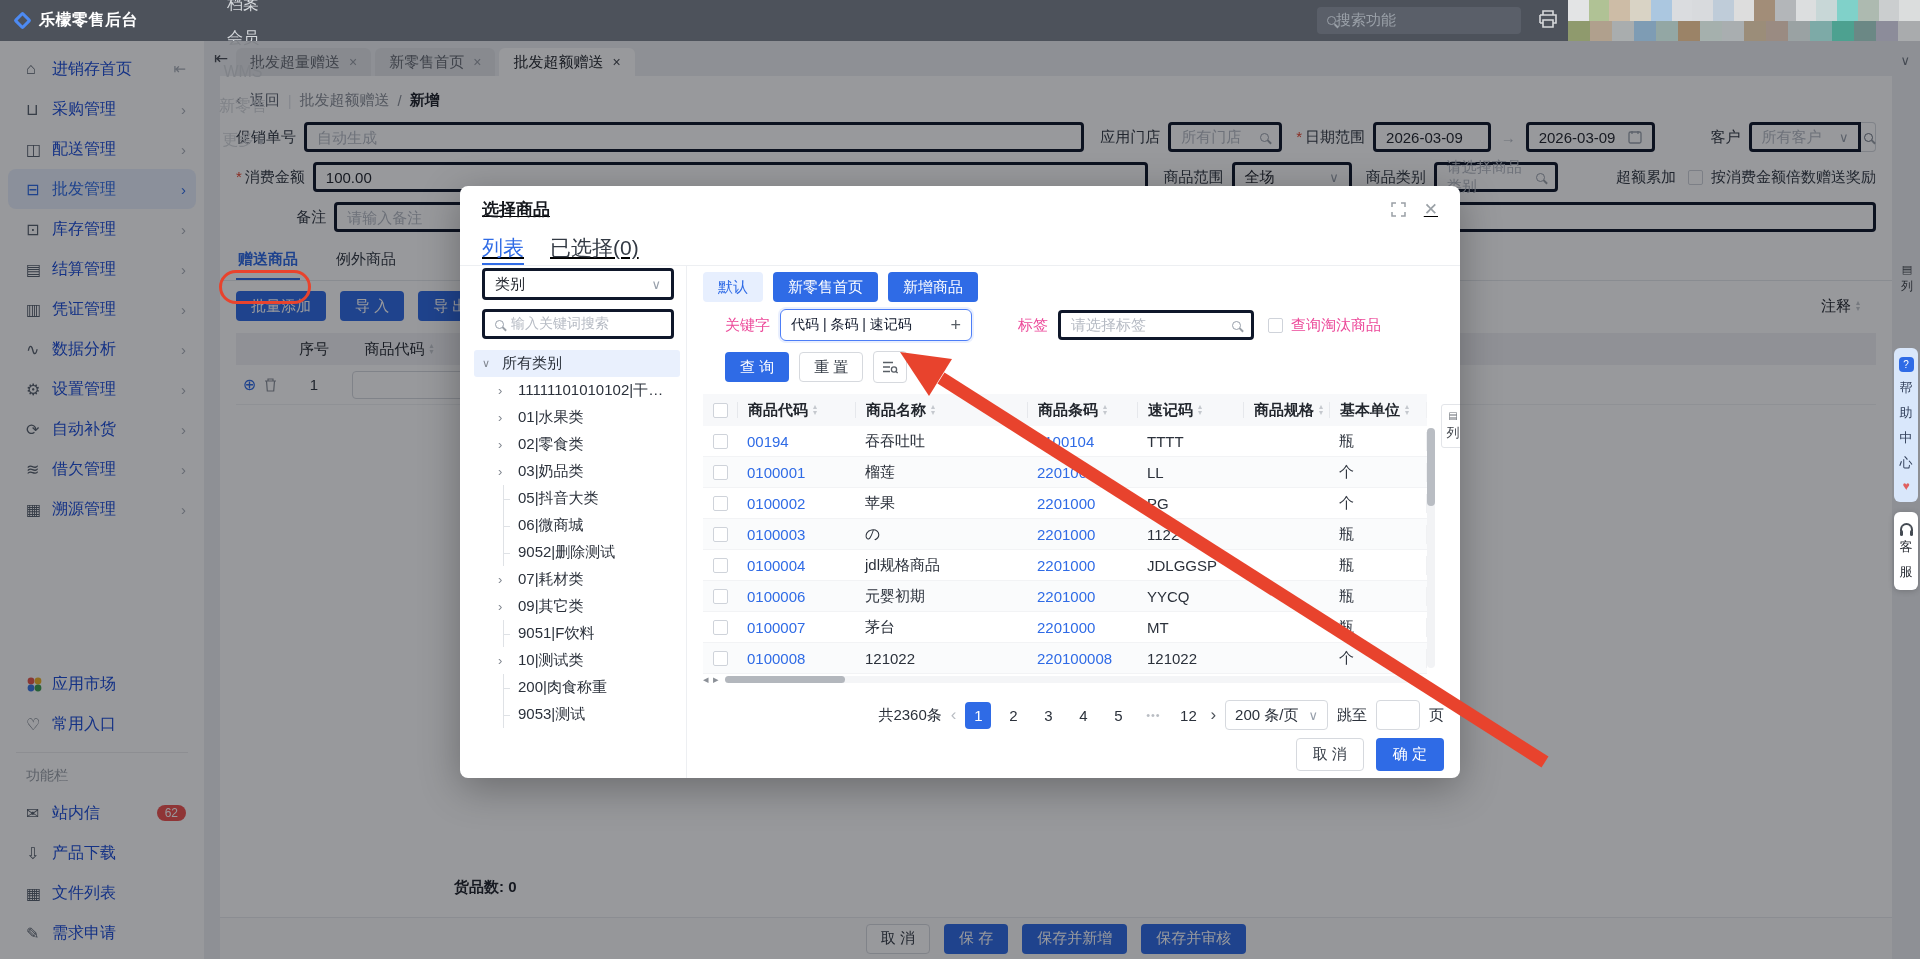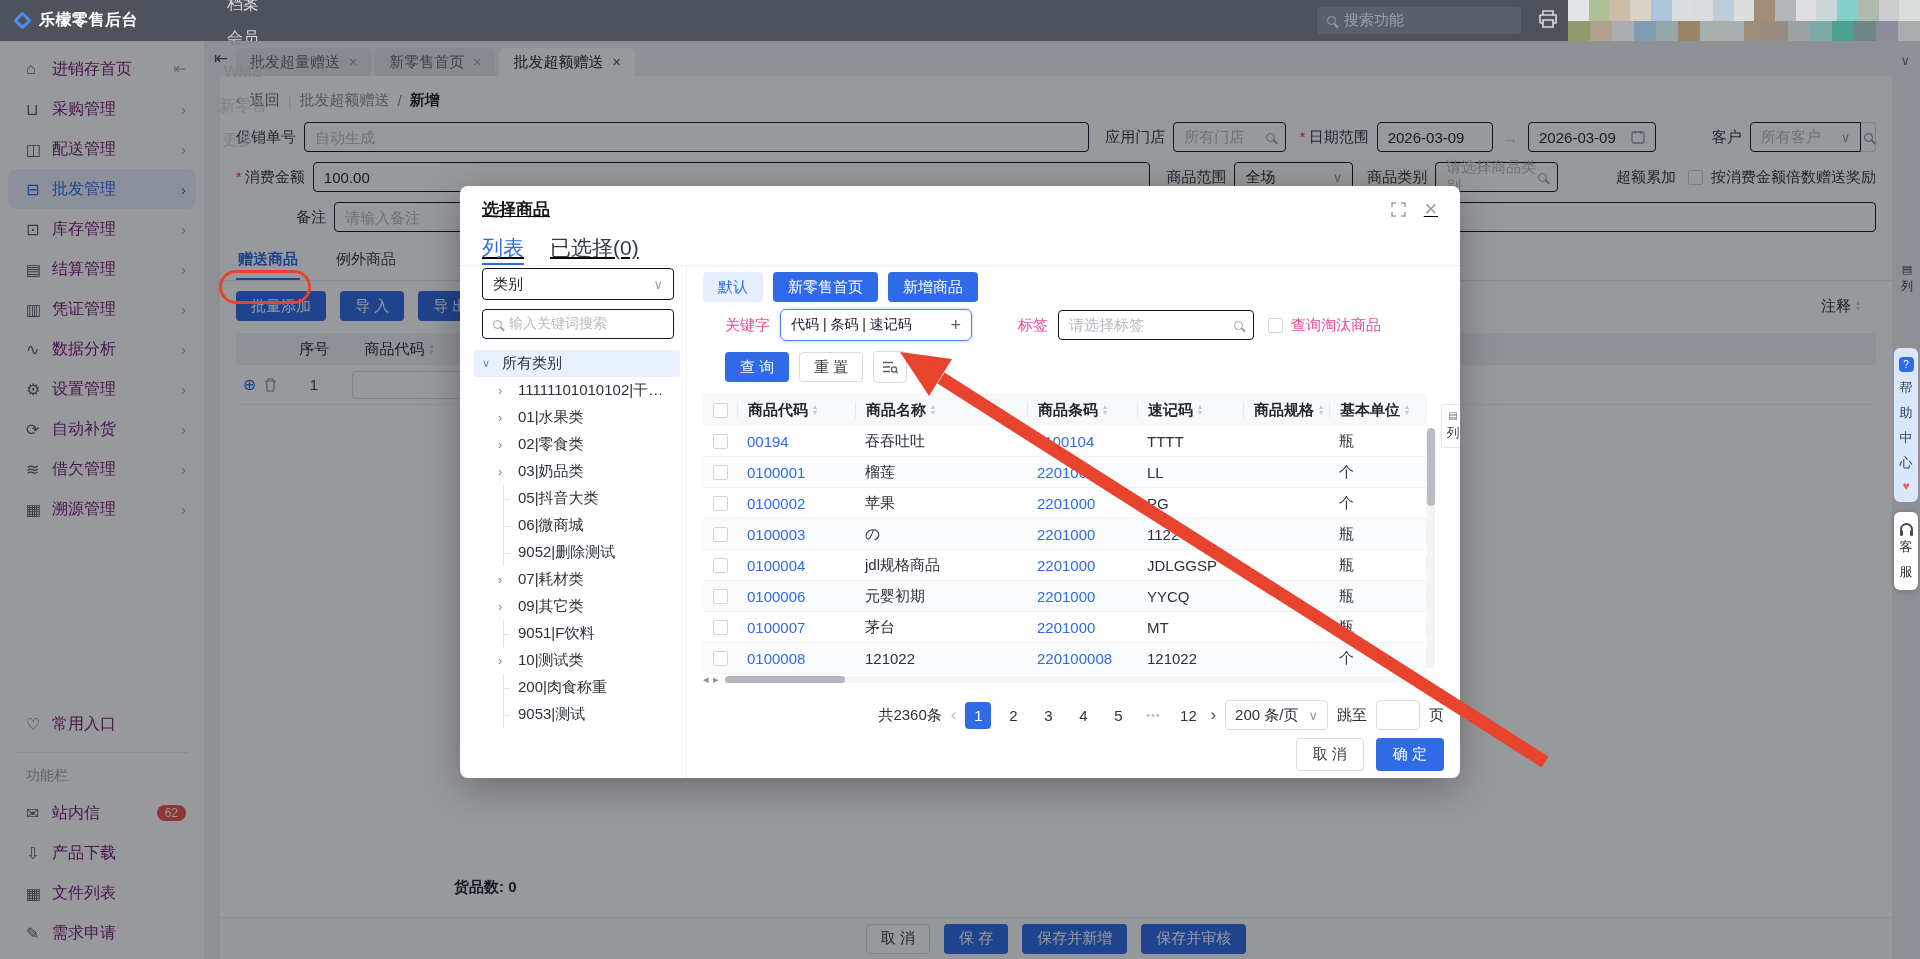--- a/index.html
+++ b/index.html
@@ -9,34 +9,34 @@
 
   
   .topbar { position:absolute; left:0; top:0; right:0; height:41px; background:#4d525b; display:flex; align-items:center; z-index:10; }
   .brand { display:flex; align-items:center; gap:10px; padding-left:16px; width:200px; }
   .logo { width:13px; height:13px; border:3px solid #4d8af2; transform:rotate(45deg); border-radius:2px; }
   .brand-name { color:#fff; font-size:16px; font-weight:bold; letter-spacing:.5px; }
   .topnav { display:flex; align-items:center; gap:6px; margin-left:4px;flex-direction:column; }
   .topnav .tn { height:28px; line-height:28px; padding:0 15px; border-radius:4px; color:#d6d9dd; font-size:16px; cursor:pointer; }
   .topnav .tn.active { background:#3e4b61; color:#83a7f4; }
   .tn-caret { font-size:11px; margin-left:4px; color:#b9bec4; }
-  .top-search { position:absolute; left:1317px; top:7px; width:204px; height:27px; background:#5a5f69; border-radius:4px; display:flex; align-items:center; padding:0 10px; gap:8px; }
+  .top-search { position:absolute; left:1317px; top:7px; width:204px; height:27px; background:#5a5f69; border-radius:4px; display:flex; align-items:center; padding:0 10px; }
   .top-search .ph { color:#9aa0a8; font-size:15px; }
   .i-search { width:9px; height:9px; border:1.5px solid #9aa0a8; border-radius:50%; position:relative; flex:0 0 auto; }
   .i-search::after { content:""; position:absolute; width:5px; height:1.5px; background:#9aa0a8; transform:rotate(45deg); right:-4px; bottom:-2px; }
   .printer { position:absolute; left:1538px; top:10px; }
   .censor { position:absolute; right:0; top:0; width:352px; height:41px; display:flex; flex-direction:column; }
   .censor .crow { flex:1; display:flex; }
   .censor .crow span { flex:1; }
 
   
   .sidebar { position:absolute; left:0; top:41px; width:204px; bottom:0; background:#ffffff; z-index:5; }
   .s-item { height:40px; display:flex; align-items:center; padding:0 18px 0 26px; cursor:pointer; }
   .s-item .glyph { width:26px; font-size:16px; color:#59626e; flex:0 0 auto; }
-  .s-item .lbl { font-size:16px; color:#701a75; flex:1; }
+  .s-item .lbl { font-size:16px; color:#1d4ed8; flex:1; }
   .s-item .chev { color:#aab0b9; font-size:15px; }
   .s-item.active { background:#e9f0fd; border-radius:8px; margin:0 8px; padding:0 10px 0 18px; }
   .s-item.active .glyph,.s-item.active .lbl,.s-item.active .chev { color:#2f6be6; }
   .s-foot { position:absolute; left:0; right:0; bottom:6px; background:#fff; }
   .s-divider { border-top:1px solid #ececee; margin:8px 16px; }
   .s-section { font-size:14px; color:#9aa0a8; padding:6px 0 8px 26px; }
   .badge { background:#ef5350; color:#fff; font-size:12px; border-radius:9px; padding:1px 8px; margin-left:auto; }
   .pinwheel { width:17px; height:17px; }
 
   
@@ -56,21 +56,21 @@
   .bc-back { color:#5f6673; cursor:pointer; }
   .bc-bar { color:#e0e2e6; }
   .bc-path { color:#8a8f98; }
   .bc-sep { color:#8a8f98; }
   .bc-cur { color:#1f232b; font-weight:bold; }
 
   .form { padding:4px 16px 0 16px; }
   .frow { display:flex; align-items:center; margin-bottom:10px; }
   .flabel { font-size:15px; color:#333a44; text-align:right; white-space:nowrap; }
   .req { color:#e8432d; margin-right:3px; }
-  .ctl { height:30px; border:1px solid #0f172a; border-radius:4px; background:#fff; display:flex; align-items:center; padding:0 10px; font-size:15px; color:#1f232b; }
+  .ctl { height:30px; border:3px solid #0f172a; border-radius:4px; background:#fff; display:flex; align-items:center; padding:0 10px; font-size:15px; color:#1f232b; }
   .ctl .ph { color:#b6bbc4; }
   .ctl .suffix { margin-left:auto; color:#98a0ab; font-size:13px; }
   input.ctl { width:100%; }
   input::placeholder { color:#b6bbc4; }
   .w235 { width:235px; } .w214 { width:214px; } .w222 { width:222px; } .w246 { width:246px; }
   .gap8 { margin-left:8px; }
   .date-arrow { color:#b6bbc4; margin:0 10px; font-size:15px; }
   .cb { width:15px; height:15px; border:1px solid #cfd3da; border-radius:2px; background:#fff; flex:0 0 auto; }
   .cust-q { height:30px; width:30px; border:1px solid #d6d9de; border-left:none; border-radius:0 4px 4px 0; display:flex; align-items:center; justify-content:center; }
   .cust-box { border-radius:4px 0 0 4px; }
@@ -323,20 +323,31 @@
       <span class="chev">›</span>
     </div>
     <div class="s-item">
       <span class="glyph">▦</span>
       <span class="lbl">溯源管理</span>
       <span class="chev">›</span>
     </div>
 
     <div class="s-foot">
       <div class="s-item">
+        <span class="glyph">
+          <svg class="pinwheel" viewBox="0 0 17 17">
+              <circle cx="5" cy="5" r="3.4" fill="#e5594c"></circle>
+              <circle cx="12" cy="5" r="3.4" fill="#f0b429"></circle>
+              <circle cx="5" cy="12" r="3.4" fill="#3b77e3"></circle>
+              <circle cx="12" cy="12" r="3.4" fill="#3f9f51"></circle>
+            </svg>
+        </span>
+        <span class="lbl">应用市场</span>
+      </div>
+      <div class="s-item">
         <span class="glyph">♡</span>
         <span class="lbl">常用入口</span>
       </div>
       <div class="s-divider"></div>
       <div class="s-section">功能栏</div>
       <div class="s-item">
         <span class="glyph">✉</span>
         <span class="lbl">站内信</span>
         <span class="badge">62</span>
       </div>

